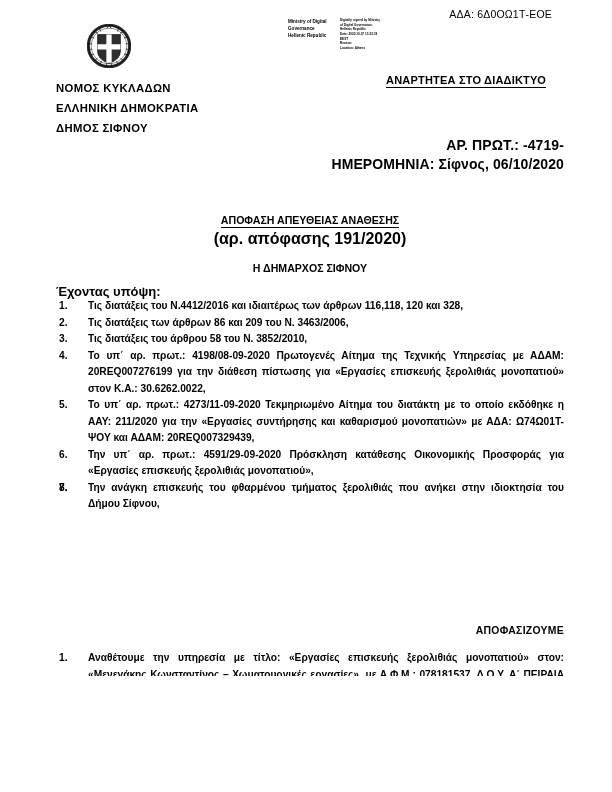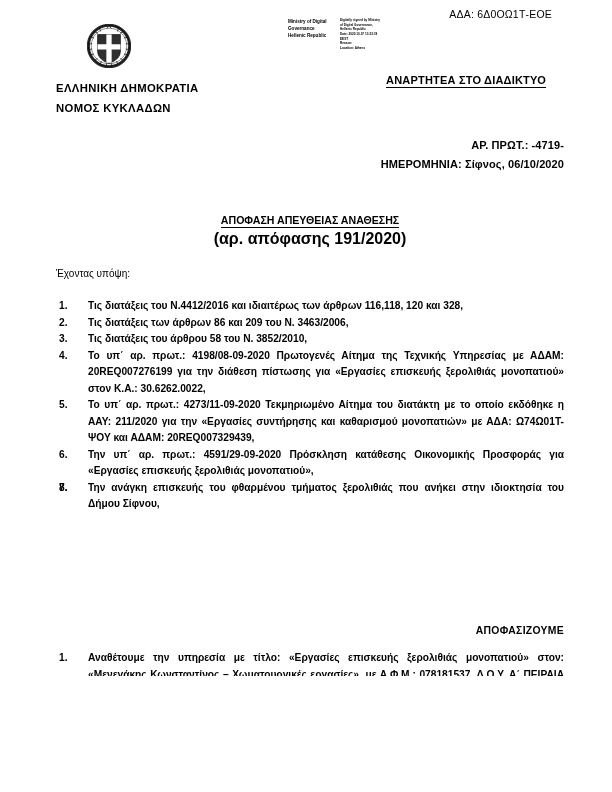--- a/index.html
+++ b/index.html
@@ -100,21 +100,21 @@
     padding-bottom: 1px;
   }
   .proto-block {
     position: absolute;
     top: 136px;
     left: 64px;
     width: 500px;
     text-align: right;
     font-family: "Liberation Sans", sans-serif;
     font-weight: bold;
-    font-size: 11px;
+    font-size: 14px;
     line-height: 19px;
     letter-spacing: 0.1px;
   }
 
   
   .title-block {
     position: absolute;
     top: 212px;
     left: 56px;
     width: 508px;
@@ -127,25 +127,25 @@
   .title-main {
     border-bottom: 1.2px solid #000;
     padding-bottom: 0.5px;
   }
   .title-sub { font-size: 16px; }
   .title-mayor { margin-top: 13px; display: block; }
 
   
   .intro {
     position: absolute;
-    top: 268px;
-    left: 56px;
-    font-family: "Liberation Sans", sans-serif;
-    font-weight: normal;
-    font-size: 10px;
+    top: 284px;
+    left: 56px;
+    font-family: "Liberation Sans", sans-serif;
+    font-weight: bold;
+    font-size: 13px;
   }
 
   ol.clauses {
     position: absolute;
     top: 298px;
     left: 56px;
     width: 508px;
     margin: 0;
     padding: 0;
     list-style: none;
@@ -253,36 +253,38 @@
           <path d="M18 18 L25 21 M28 9 L31 17"></path>
         </g>
       </g>
 
       <path d="M24 24 H76 V62 Q76 80 50 90 Q24 80 24 62 Z" fill="#2f2f2f" stroke="#000" stroke-width="1.4"></path>
       <path d="M44 24 H56 V46 H76 V58 H56 V88 H44 V58 H24 V46 H44 Z" fill="#ffffff"></path>
     </svg>
   </div>
 
   <div class="org-block">
+    <div>ΝΟΜΟΣ ΚΥΚΛΑΔΩΝ</div>
     <div>ΕΛΛΗΝΙΚΗ ΔΗΜΟΚΡΑΤΙΑ</div>
-    <div>ΝΟΜΟΣ ΚΥΚΛΑΔΩΝ</div>
+    <div>ΔΗΜΟΣ ΣΙΦΝΟΥ</div>
   </div>
 
   <div class="publish-note">
     <span>ΑΝΑΡΤΗΤΕΑ ΣΤΟ ΔΙΑΔΙΚΤΥΟ</span>
   </div>
 
   <div class="proto-block">
     <div>ΑΡ. ΠΡΩΤ.: -4719-</div>
     <div>ΗΜΕΡΟΜΗΝΙΑ: Σίφνος, 06/10/2020</div>
   </div>
 
   <div class="title-block">
     <div><span class="title-main">ΑΠΟΦΑΣΗ ΑΠΕΥΘΕΙΑΣ ΑΝΑΘΕΣΗΣ</span></div>
     <div class="title-sub">(αρ. απόφασης 191/2020)</div>
+    <div class="title-mayor">Η ΔΗΜΑΡΧΟΣ ΣΙΦΝΟΥ</div>
   </div>
 
   <div class="intro">Έχοντας υπόψη:</div>
 
   <ol class="clauses">
     <li>
       <span class="num">1.</span>
       <span>Τις διατάξεις του Ν.4412/2016 και ιδιαιτέρως των άρθρων 116,118, 120 και 328,</span>
     </li>
     <li>

